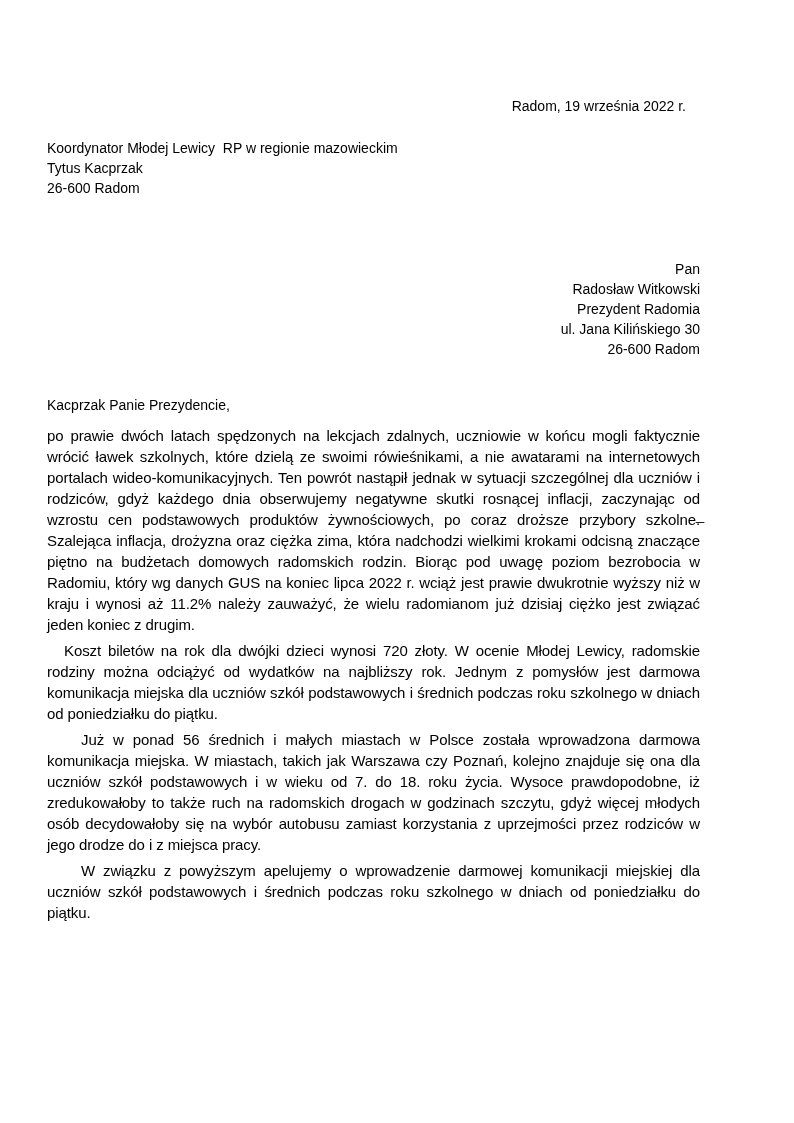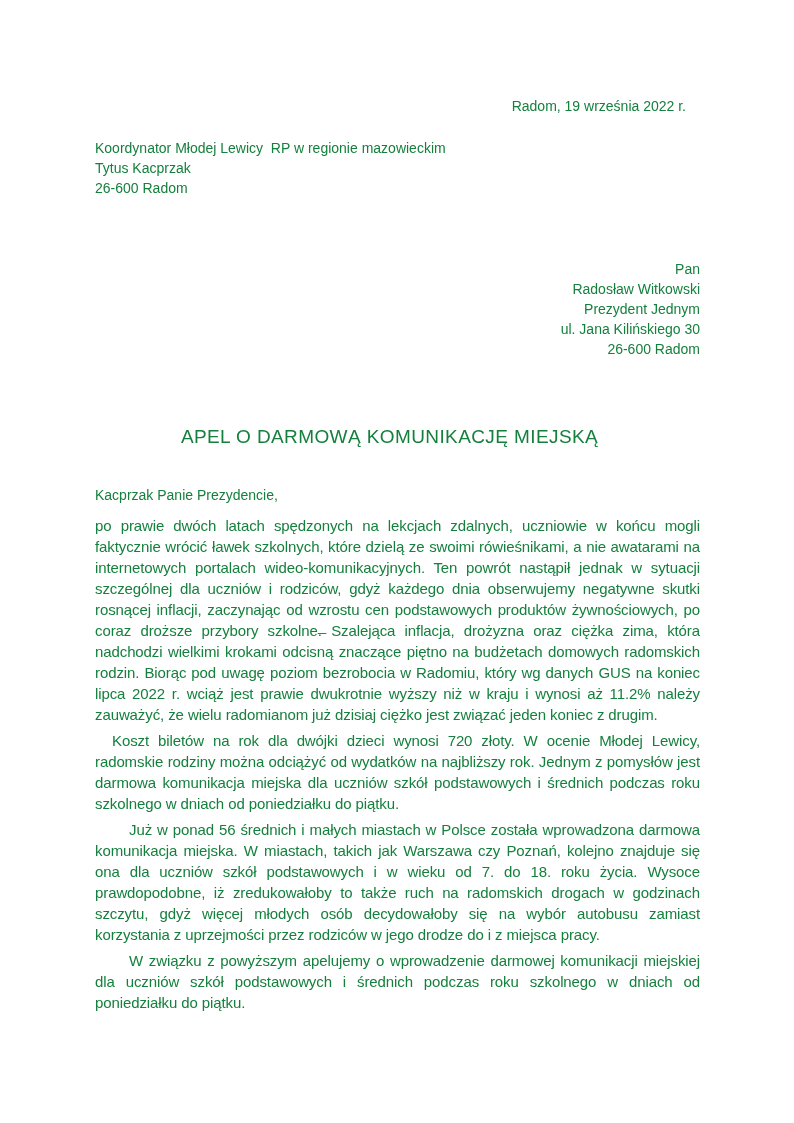--- a/index.html
+++ b/index.html
@@ -6,23 +6,23 @@
     margin: 0;
     padding: 0;
     background: #ffffff;
   }
   .page {
     position: relative;
     width: 794px;
     height: 1123px;
     background: #ffffff;
     box-sizing: border-box;
-    padding: 96px 94px 0 95px;
+    padding: 96px 94px 0 47px;
     font-family: "Liberation Sans", "DejaVu Sans", sans-serif;
-    color: #15803d;
+    color: #000000;
     overflow: hidden;
   }
   .date-line {
     text-align: right;
     padding-right: 14px;
     font-size: 14px;
     line-height: 20px;
   }
   .sender-block {
     margin-top: 22px;
@@ -75,26 +75,25 @@
 
   <div class="sender-block">
     <div class="line">Koordynator Młodej Lewicy  RP w regionie mazowieckim</div>
     <div class="line">Tytus Kacprzak</div>
     <div class="line">26-600 Radom</div>
   </div>
 
   <div class="recipient-block">
     <div class="line">Pan</div>
     <div class="line">Radosław Witkowski</div>
-    <div class="line">Prezydent Jednym</div>
+    <div class="line">Prezydent Radomia</div>
     <div class="line">ul. Jana Kilińskiego 30</div>
     <div class="line">26-600 Radom</div>
   </div>
 
-  <div class="letter-title">APEL O DARMOWĄ KOMUNIKACJĘ MIEJSKĄ</div>
 
   <div class="salutation">Kacprzak Panie Prezydencie,</div>
 
   <div class="body-text">
     <p class="first">po prawie dwóch latach spędzonych na lekcjach zdalnych, uczniowie w końcu mogli faktycznie wrócić ławek szkolnych, które dzielą ze swoimi rówieśnikami, a nie awatarami na internetowych portalach wideo-komunikacyjnych.  Ten powrót nastąpił jednak w sytuacji szczególnej dla uczniów i rodziców, gdyż każdego dnia obserwujemy negatywne skutki rosnącej inflacji, zaczynając od wzrostu cen podstawowych produktów żywnościowych, po coraz droższe przybory szkolne.̶ Szalejąca inflacja, drożyzna oraz ciężka zima, która nadchodzi wielkimi krokami odcisną znaczące piętno na budżetach domowych radomskich rodzin. Biorąc pod uwagę poziom bezrobocia w Radomiu, który wg danych GUS na koniec lipca 2022 r. wciąż jest prawie dwukrotnie wyższy niż w kraju i wynosi aż 11.2% należy zauważyć, że wielu radomianom już dzisiaj ciężko jest związać jeden koniec z drugim.</p>
     <p class="indent-sm">Koszt biletów na rok dla dwójki dzieci wynosi 720 złoty. W ocenie Młodej Lewicy, radomskie rodziny można odciążyć od wydatków na najbliższy rok. Jednym z pomysłów jest darmowa komunikacja miejska dla uczniów szkół podstawowych i średnich podczas roku szkolnego w dniach od poniedziałku do piątku.</p>
     <p class="indent-tab">Już w ponad 56 średnich i małych miastach w Polsce została wprowadzona darmowa komunikacja miejska. W miastach, takich jak Warszawa czy Poznań, kolejno znajduje się ona dla uczniów szkół podstawowych i w wieku od 7. do 18. roku życia. Wysoce prawdopodobne, iż zredukowałoby to także ruch na radomskich drogach w godzinach szczytu, gdyż więcej młodych osób decydowałoby się na wybór autobusu zamiast korzystania z uprzejmości przez rodziców w jego drodze do i z miejsca pracy.</p>
     <p class="indent-tab">W związku z powyższym apelujemy o wprowadzenie darmowej komunikacji miejskiej dla uczniów szkół podstawowych i średnich podczas roku szkolnego w dniach od poniedziałku do piątku.</p>
   </div>
 

